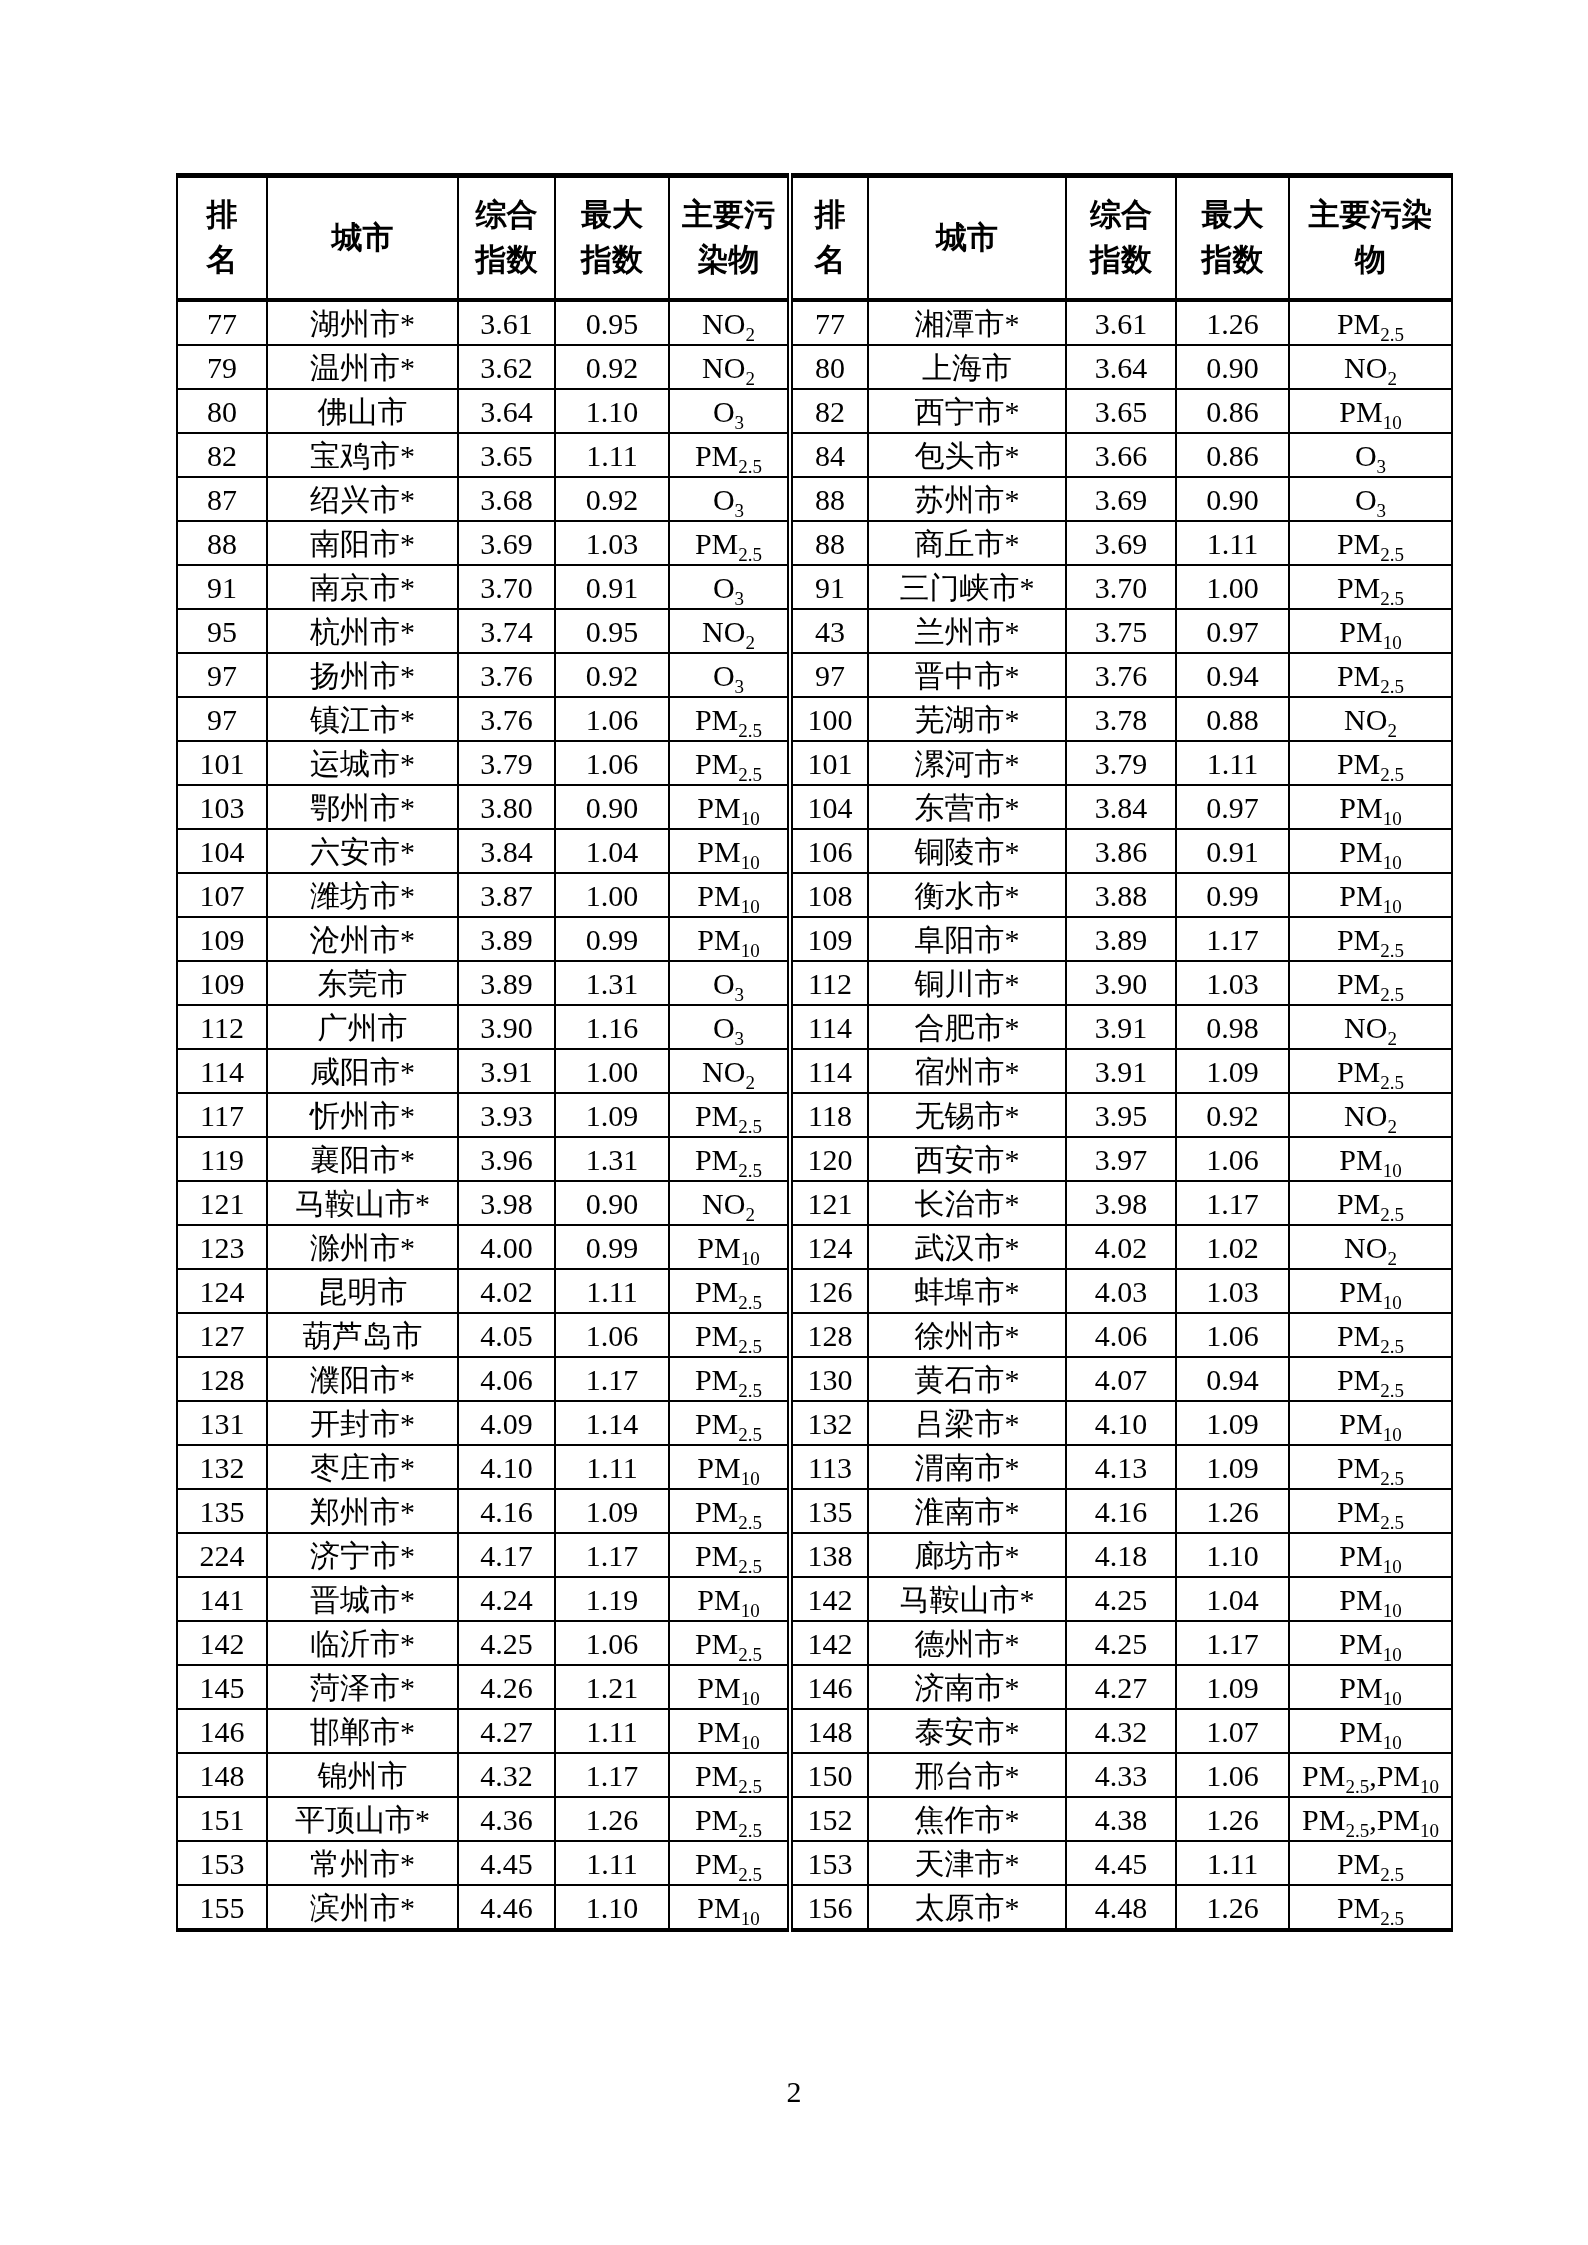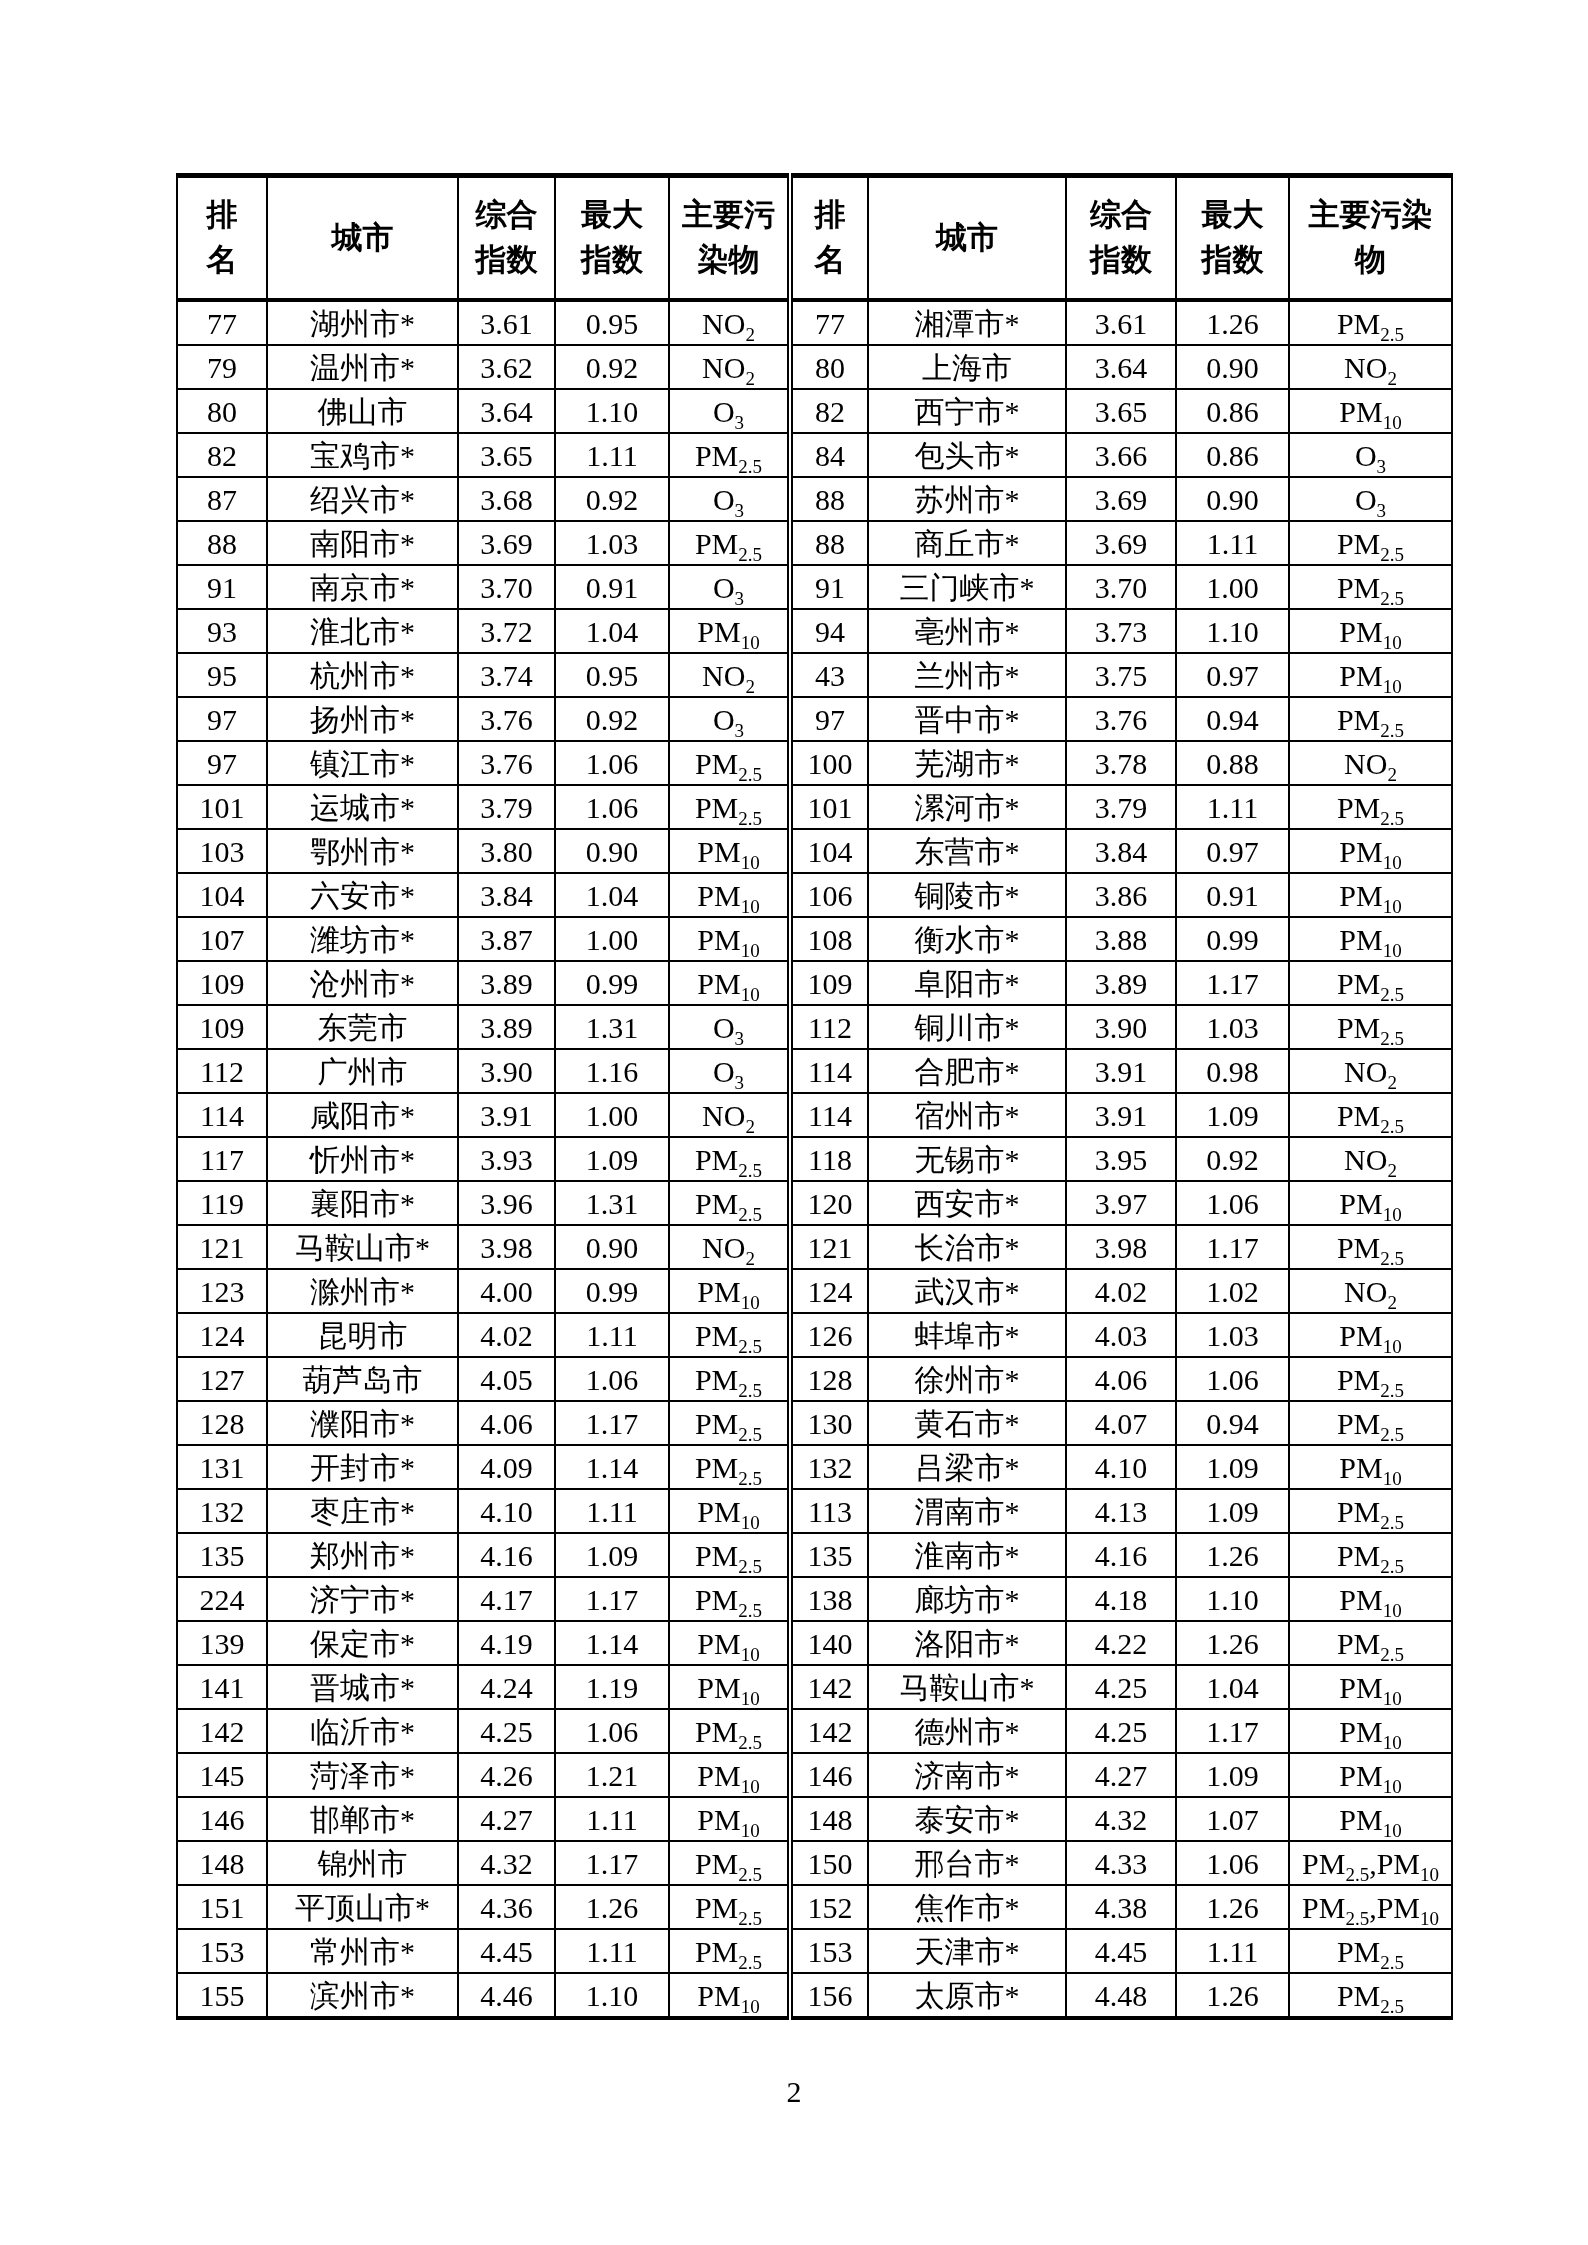--- a/index.html
+++ b/index.html
@@ -175,32 +175,20 @@
           <td>3.70</td>
           <td>0.91</td>
           <td>O<sub>3</sub></td>
           <td class="half-split">91</td>
           <td>三门峡市*</td>
           <td>3.70</td>
           <td>1.00</td>
           <td>PM<sub>2.5</sub></td>
         </tr>
         <tr>
-          <td>93</td>
-          <td>淮北市*</td>
-          <td>3.72</td>
-          <td>1.04</td>
-          <td>PM<sub>10</sub></td>
-          <td class="half-split">94</td>
-          <td>亳州市*</td>
-          <td>3.73</td>
-          <td>1.10</td>
-          <td>PM<sub>10</sub></td>
-        </tr>
-        <tr>
           <td>95</td>
           <td>杭州市*</td>
           <td>3.74</td>
           <td>0.95</td>
           <td>NO<sub>2</sub></td>
           <td class="half-split">43</td>
           <td>兰州市*</td>
           <td>3.75</td>
           <td>0.97</td>
           <td>PM<sub>10</sub></td>
@@ -449,32 +437,20 @@
           <td>224</td>
           <td>济宁市*</td>
           <td>4.17</td>
           <td>1.17</td>
           <td>PM<sub>2.5</sub></td>
           <td class="half-split">138</td>
           <td>廊坊市*</td>
           <td>4.18</td>
           <td>1.10</td>
           <td>PM<sub>10</sub></td>
-        </tr>
-        <tr>
-          <td>139</td>
-          <td>保定市*</td>
-          <td>4.19</td>
-          <td>1.14</td>
-          <td>PM<sub>10</sub></td>
-          <td class="half-split">140</td>
-          <td>洛阳市*</td>
-          <td>4.22</td>
-          <td>1.26</td>
-          <td>PM<sub>2.5</sub></td>
         </tr>
         <tr>
           <td>141</td>
           <td>晋城市*</td>
           <td>4.24</td>
           <td>1.19</td>
           <td>PM<sub>10</sub></td>
           <td class="half-split">142</td>
           <td>马鞍山市*</td>
           <td>4.25</td>

